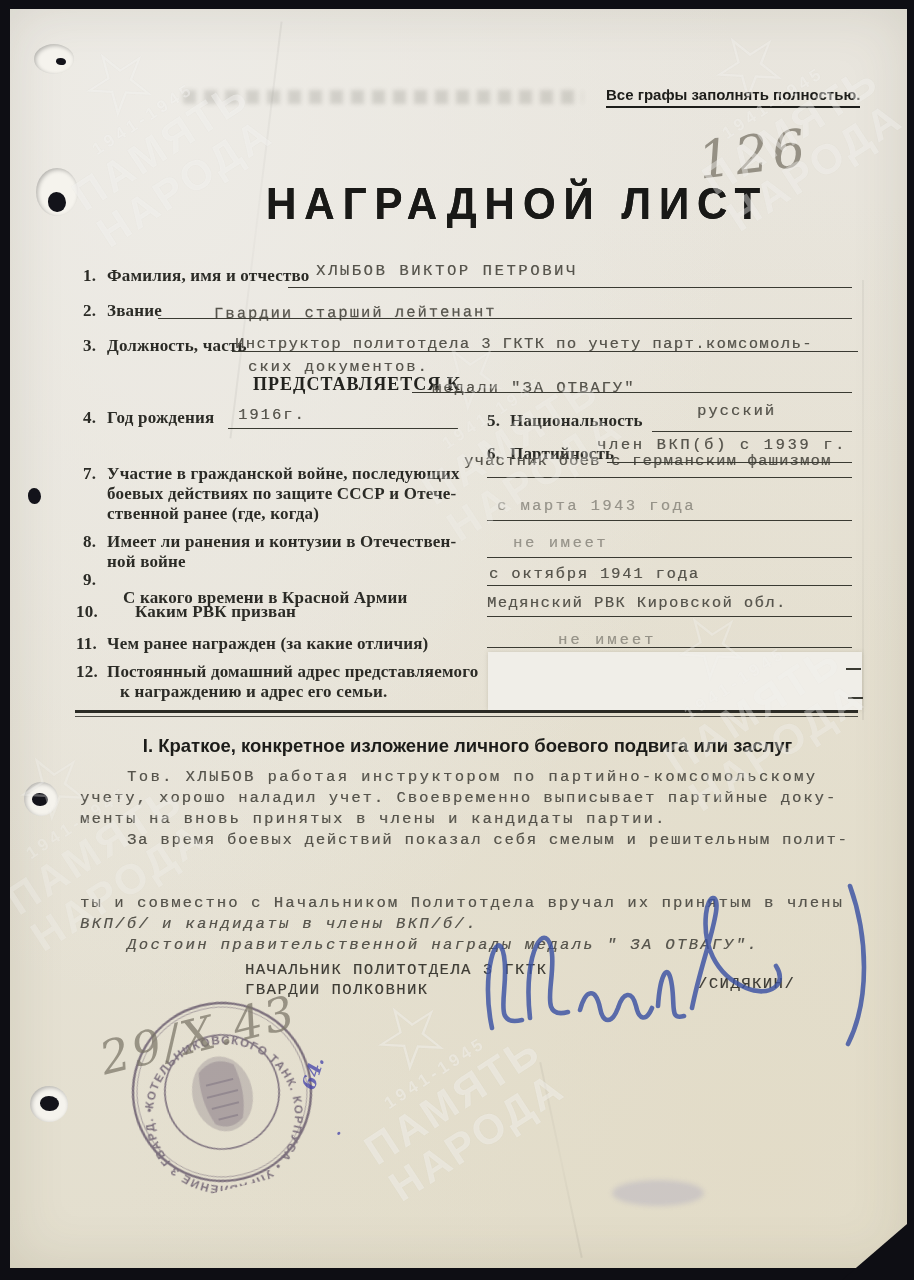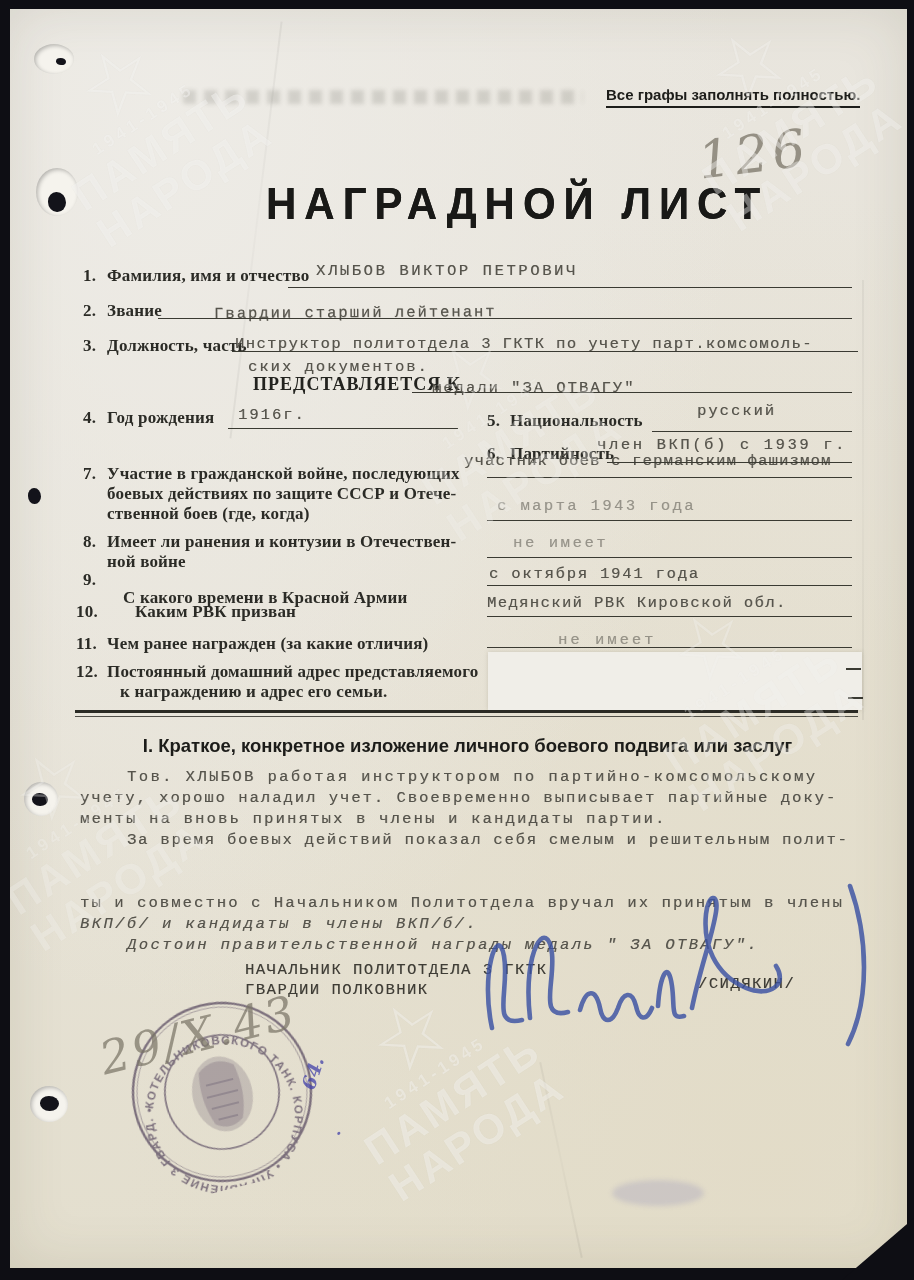--- a/index.html
+++ b/index.html
@@ -110,21 +110,21 @@
   <div class="rule" style="left:652px;top:431px;width:200px;"></div>
 
   <span class="lbl" style="left:487px;top:444px;">6.</span>
   <span class="lbl" style="left:510px;top:444px;">Партийность</span>
   <span class="typed" style="left:597px;top:436px;letter-spacing:2.6px;">член ВКП(б) с 1939 г.</span>
   <div class="rule" style="left:607px;top:462px;width:245px;"></div>
 
   <span class="lbl" style="left:83px;top:464px;">7.</span>
   <span class="lbl" style="left:107px;top:464px;">Участие в гражданской войне, последующих</span>
   <span class="lbl" style="left:107px;top:484px;">боевых действиях по защите СССР и Отече-</span>
-  <span class="lbl" style="left:107px;top:504px;">ственной боев (где, когда)</span>
+  <span class="lbl" style="left:107px;top:504px;">ственной ранее (где, когда)</span>
   <span class="typed" style="left:464px;top:452px;letter-spacing:1.2px;">участник боев с германским фашизмом</span>
   <div class="rule" style="left:487px;top:477px;width:365px;"></div>
   <span class="typed faded" style="left:497px;top:497px;letter-spacing:2.4px;">с марта 1943 года</span>
   <div class="rule" style="left:487px;top:520px;width:365px;"></div>
 
   <span class="lbl" style="left:83px;top:532px;">8.</span>
   <span class="lbl" style="left:107px;top:532px;">Имеет ли ранения и контузии в Отечествен-</span>
   <span class="lbl" style="left:107px;top:552px;">ной войне</span>
   <span class="typed faded" style="left:513px;top:534px;letter-spacing:2.6px;">не имеет</span>
   <div class="rule" style="left:487px;top:557px;width:365px;"></div>

